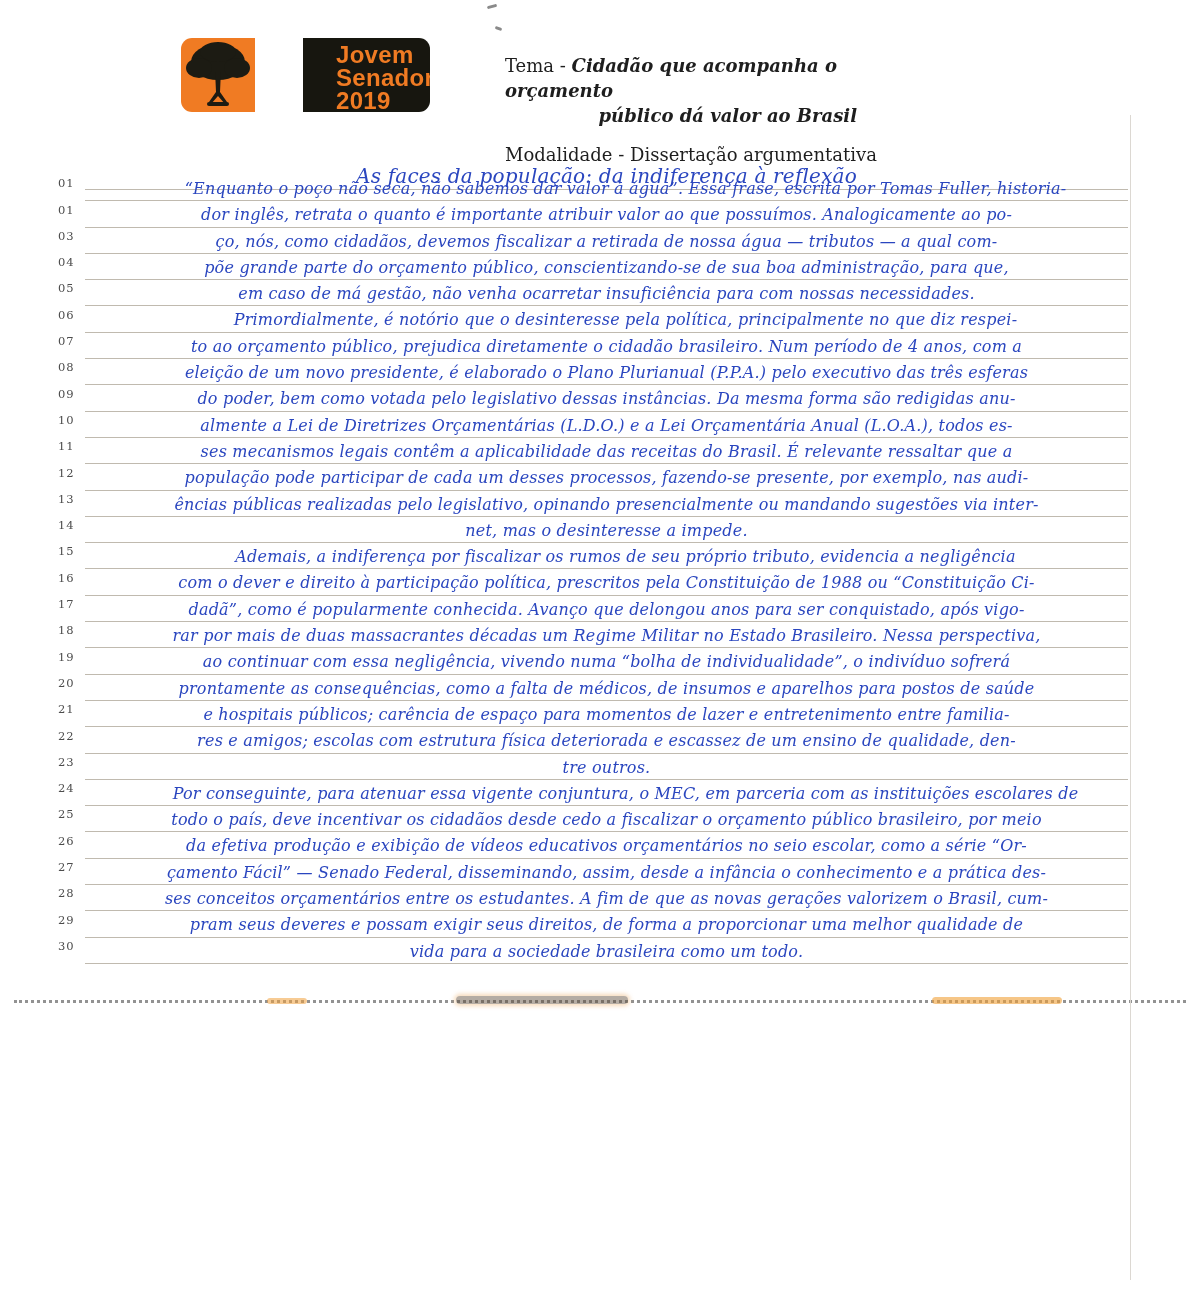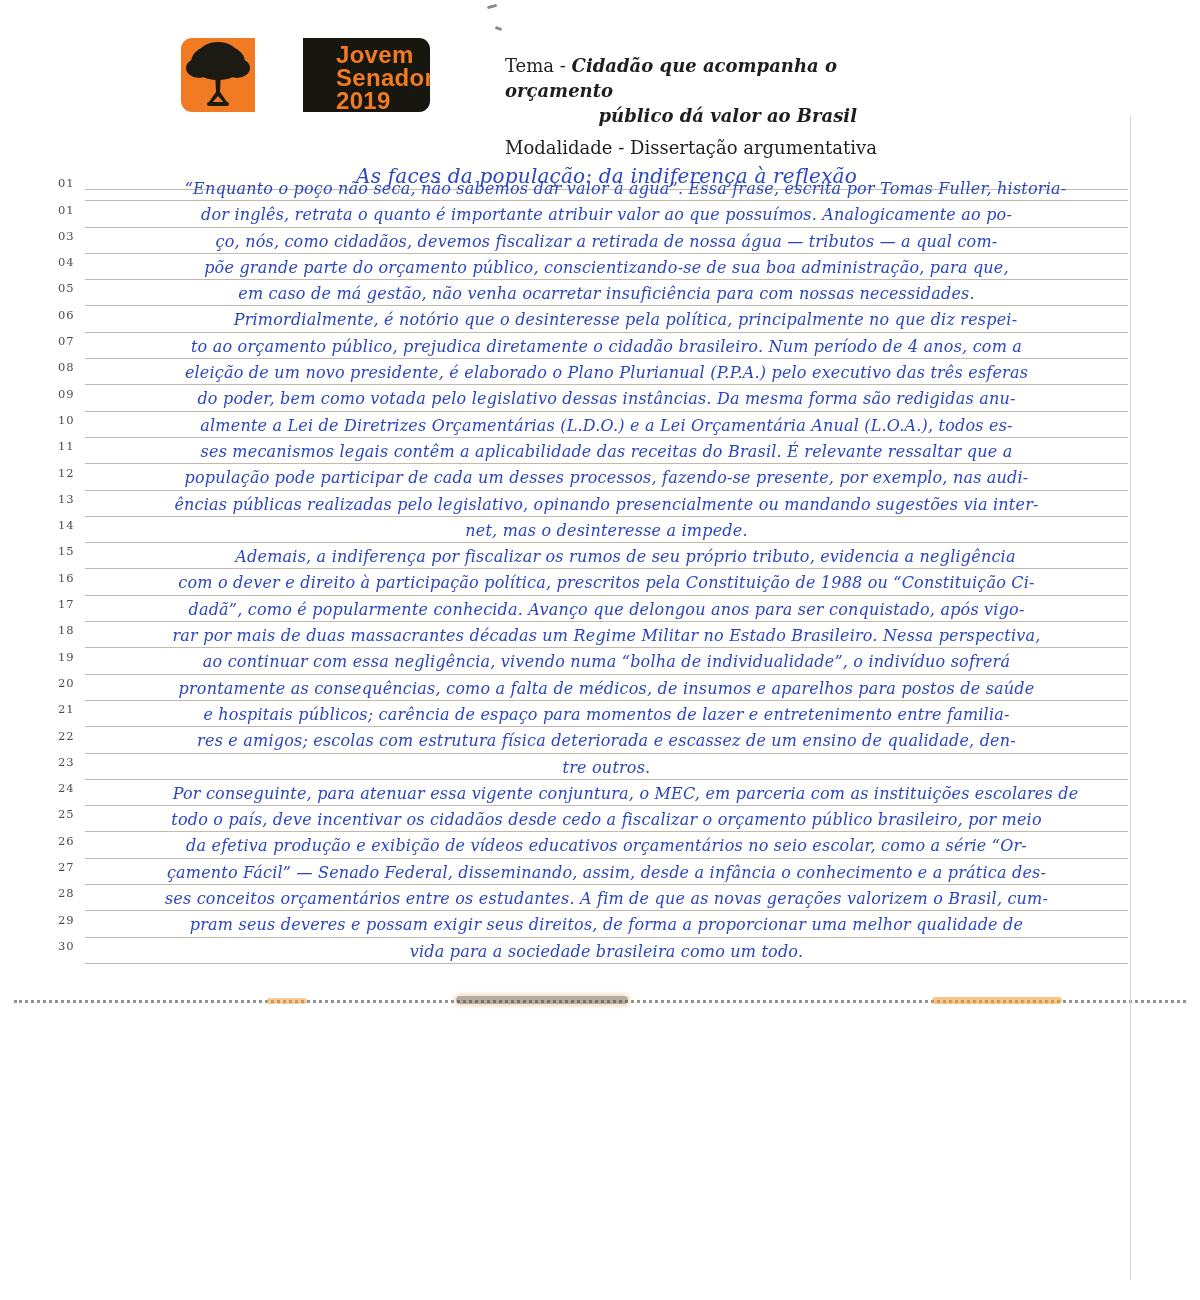--- a/index.html
+++ b/index.html
@@ -33,21 +33,21 @@
     font-family:"Liberation Sans", sans-serif;
     font-weight:bold;font-size:24px;line-height:23px;
     padding:5px 0 0 33px;letter-spacing:0.3px;
   }
   .meta{
     position:absolute;left:505px;top:53px;width:400px;
     font-size:18px;color:#1e1e1e;line-height:25px;
   }
   .meta em{font-weight:bold;}
   .meta .tema2{width:352px;text-align:right;}
-  .meta .modalidade{margin-top:7px;}
+  .meta .modalidade{margin-top:14px;}
 
   
   .hw{
     font-family:"DejaVu Serif", serif;
     font-style:italic;
     color:var(--ink);
     letter-spacing:0.2px;
   }
   .title-row{
     position:absolute;left:85px;top:132px;width:1043px;height:28px;

